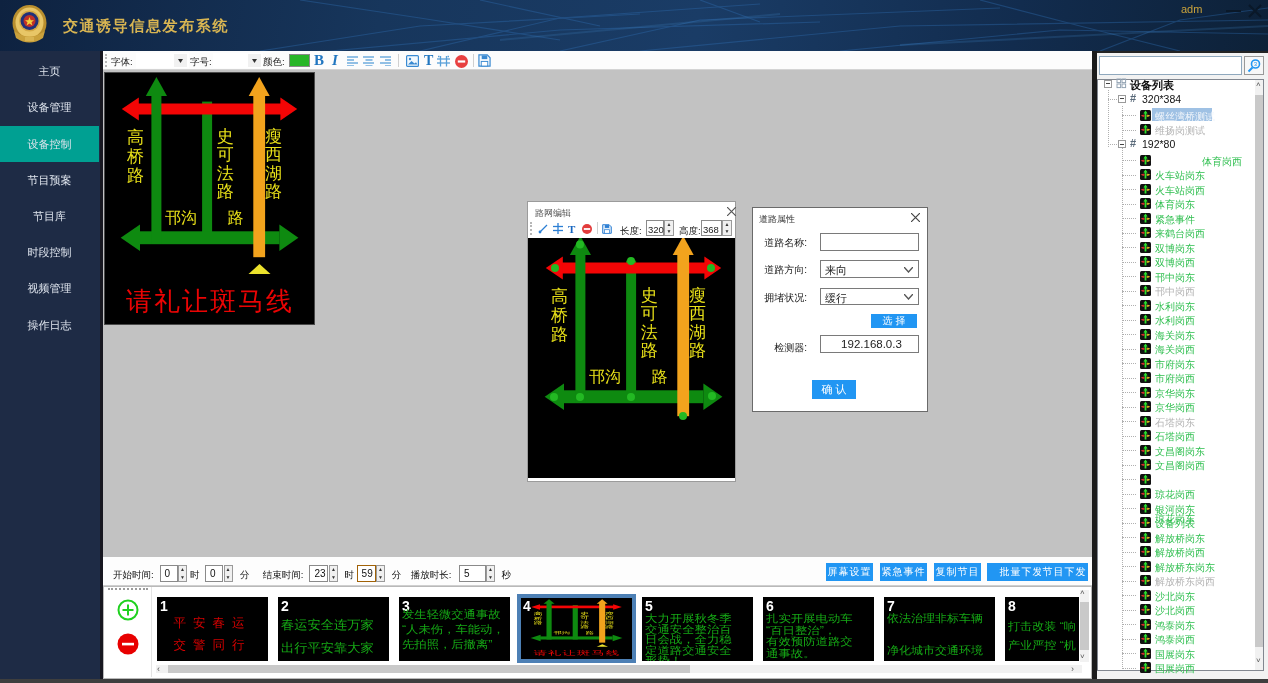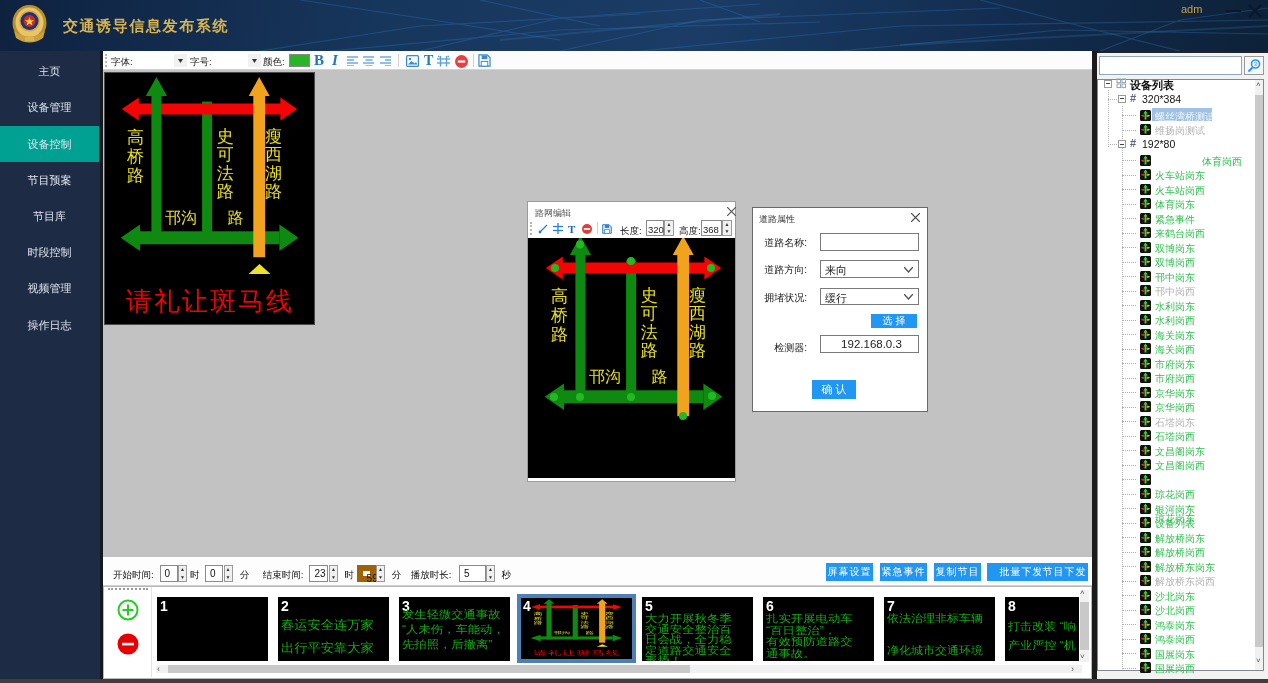--- a/index.html
+++ b/index.html
@@ -248,21 +248,21 @@
 <div class="abs" style="left:159.5px;top:565px;width:18px;height:17px;background:#fff;border:1px solid #8a8a8a;font-size:10px;color:#111;padding:2px 0 0 4px;">0</div>
 <div class="abs" style="left:178.0px;top:565px;width:9px;height:17px;border:1px solid #9a9a9a;background:#f0f0f0;font-size:5px;color:#333;text-align:center;line-height:7.5px;">▲<br>▼</div>
 <div class="abs" style="left:190.0px;top:569px;font-size:9.5px;color:#111;">时</div>
 <div class="abs" style="left:205.0px;top:565px;width:18px;height:17px;background:#fff;border:1px solid #8a8a8a;font-size:10px;color:#111;padding:2px 0 0 4px;">0</div>
 <div class="abs" style="left:223.5px;top:565px;width:9px;height:17px;border:1px solid #9a9a9a;background:#f0f0f0;font-size:5px;color:#333;text-align:center;line-height:7.5px;">▲<br>▼</div>
 <div class="abs" style="left:240.0px;top:569px;font-size:9.5px;color:#111;">分</div>
 <div class="abs" style="left:262.7px;top:569px;font-size:9.5px;color:#111;">结束时间:</div>
 <div class="abs" style="left:309.4px;top:565px;width:19px;height:17px;background:#fff;border:1px solid #8a8a8a;font-size:10px;color:#111;padding:2px 0 0 4px;">23</div>
 <div class="abs" style="left:328.9px;top:565px;width:9px;height:17px;border:1px solid #9a9a9a;background:#f0f0f0;font-size:5px;color:#333;text-align:center;line-height:7.5px;">▲<br>▼</div>
 <div class="abs" style="left:344.6px;top:569px;font-size:9.5px;color:#111;">时</div>
-<div class="abs" style="left:356.6px;top:565px;width:19px;height:17px;background:#fff;border:6px solid #a16207;font-size:10px;color:#111;padding:2px 0 0 4px;">59</div>
+<div class="abs" style="left:356.6px;top:565px;width:19px;height:17px;background:#fff;border:1px solid #a16207;font-size:10px;color:#111;padding:2px 0 0 4px;">59</div>
 <div class="abs" style="left:376.1px;top:565px;width:9px;height:17px;border:1px solid #9a9a9a;background:#f0f0f0;font-size:5px;color:#333;text-align:center;line-height:7.5px;">▲<br>▼</div>
 <div class="abs" style="left:391.8px;top:569px;font-size:9.5px;color:#111;">分</div>
 <div class="abs" style="left:410.8px;top:569px;font-size:9.5px;color:#111;">播放时长:</div>
 <div class="abs" style="left:459.0px;top:565px;width:27px;height:17px;background:#fff;border:1px solid #8a8a8a;font-size:10px;color:#111;padding:2px 0 0 4px;">5</div>
 <div class="abs" style="left:486.0px;top:565px;width:9px;height:17px;border:1px solid #9a9a9a;background:#f0f0f0;font-size:5px;color:#333;text-align:center;line-height:7.5px;">▲<br>▼</div>
 <div class="abs" style="left:501.5px;top:569px;font-size:9.5px;color:#111;">秒</div>
 <div class="abs" style="left:826px;top:563px;width:47px;height:18px;background:#2196f3;color:#fff;font-size:10px;letter-spacing:1px;text-align:center;line-height:18px;">屏幕设置</div>
 <div class="abs" style="left:880px;top:563px;width:47px;height:18px;background:#2196f3;color:#fff;font-size:10px;letter-spacing:1px;text-align:center;line-height:18px;">紧急事件</div>
 <div class="abs" style="left:934px;top:563px;width:47px;height:18px;background:#2196f3;color:#fff;font-size:10px;letter-spacing:1px;text-align:center;line-height:18px;">复制节目</div>
 <div class="abs" style="left:987px;top:563px;width:69px;height:18px;background:#2196f3;color:#fff;font-size:10px;letter-spacing:1px;text-align:center;line-height:18px;">批量下发</div>
@@ -274,20 +274,21 @@
     <circle cx="11" cy="11" r="9.5" fill="none" stroke="#1fd11f" stroke-width="2"></circle>
     <line x1="5.5" y1="11" x2="16.5" y2="11" stroke="#1fd11f" stroke-width="2"></line>
     <line x1="11" y1="5.5" x2="11" y2="16.5" stroke="#1fd11f" stroke-width="2"></line>
   </svg>
 <svg class="abs" style="left:117px;top:633px" width="22" height="22">
     <circle cx="11" cy="11" r="10.5" fill="#e80000"></circle>
     <rect x="5" y="9.8" width="12" height="2.6" fill="#fff"></rect>
   </svg>
 <div class="abs" style="left:157px;top:597px;width:111px;height:64px;background:#000;overflow:hidden;">
 <div class="abs" style="left:3px;top:1px;font-size:14px;font-weight:bold;color:#fff;">1</div>
+<div class="abs" style="left:0;top:16px;width:111px;text-align:center;font-size:12.5px;letter-spacing:7px;color:#d40000;line-height:21.5px;">平安春运<br>交警同行</div>
 </div>
 <div class="abs" style="left:278px;top:597px;width:111px;height:64px;background:#000;overflow:hidden;">
 <div class="abs" style="left:3px;top:1px;font-size:14px;font-weight:bold;color:#fff;">2</div>
 <div class="abs" style="left:3px;top:17px;width:107px;font-size:12.5px;line-height:23.0px;color:#15a815;white-space:nowrap;transform:scaleX(1.06);transform-origin:left top;">春运安全连万家<br>出行平安靠大家</div>
 </div>
 <div class="abs" style="left:399px;top:597px;width:111px;height:64px;background:#000;overflow:hidden;">
 <div class="abs" style="left:3px;top:1px;font-size:14px;font-weight:bold;color:#fff;">3</div>
 <div class="abs" style="left:3px;top:10px;width:107px;font-size:11.0px;line-height:15.0px;color:#15a815;white-space:nowrap;transform:scaleX(1.12);transform-origin:left top;">发生轻微交通事故<br>“人未伤，车能动，<br>先拍照，后撤离”</div>
 </div>
 <div class="abs" style="left:517px;top:593.5px;width:119px;height:69px;border:4px solid #4d80b5;background:#000;">

